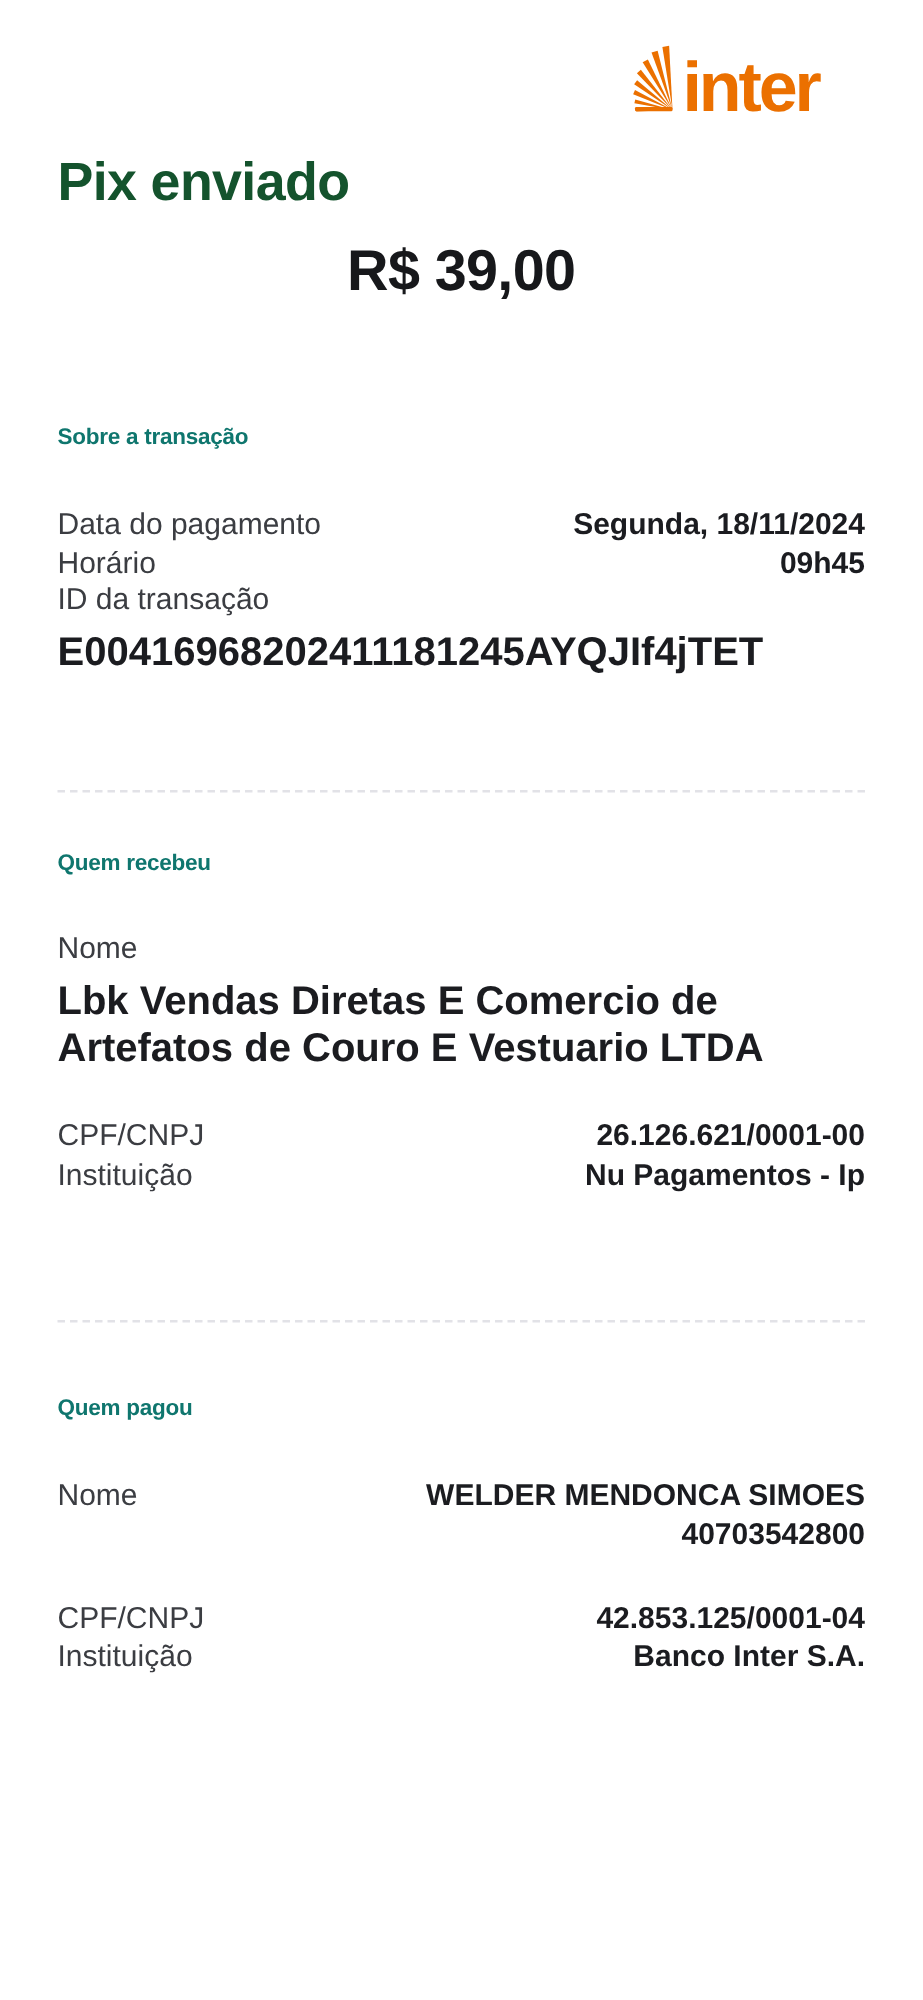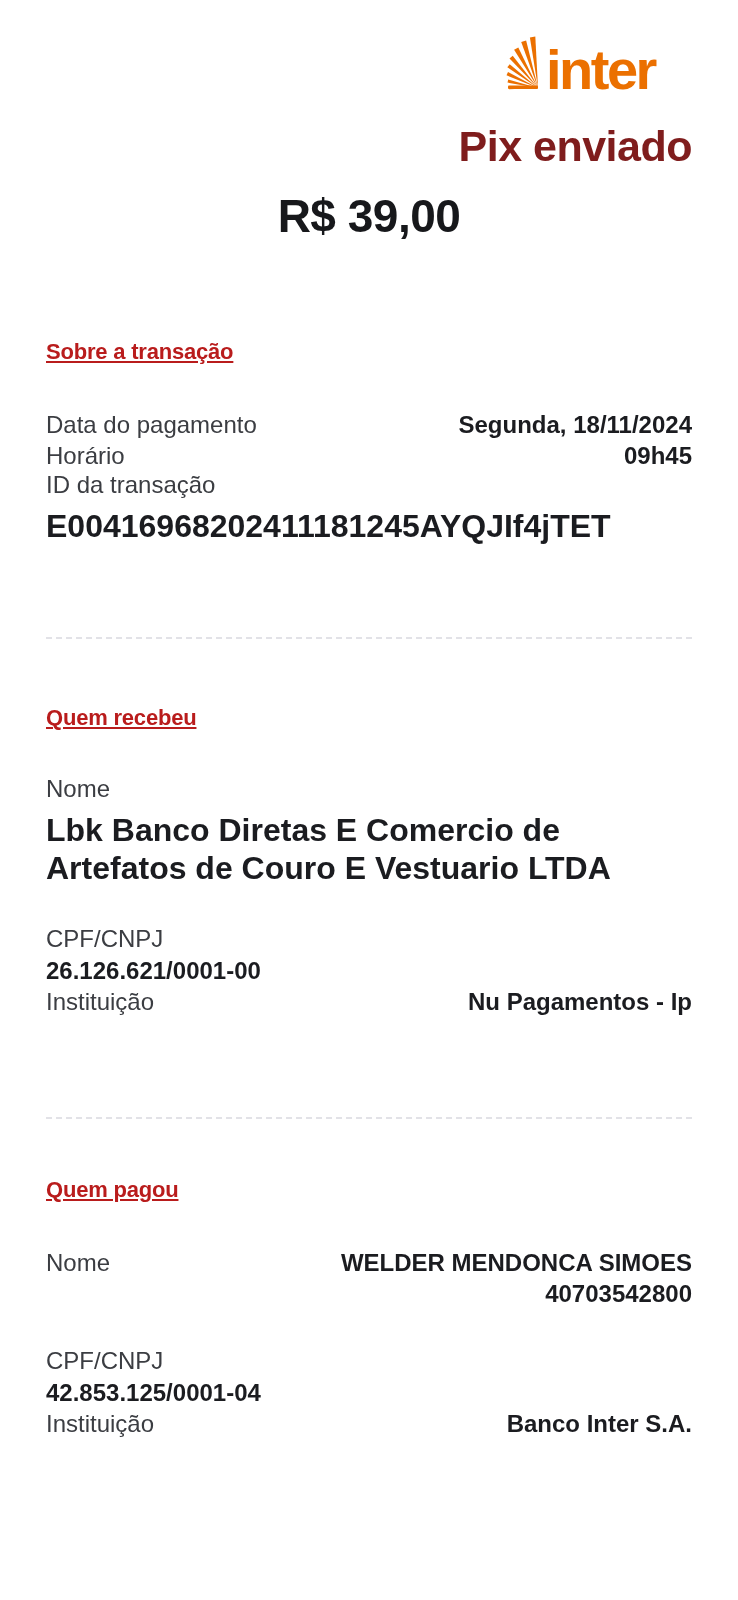--- a/index.html
+++ b/index.html
@@ -15,43 +15,42 @@
     padding: 0 46px;
     overflow: hidden;
   }
   .logo-wrap {
     margin-top: 36px;
     display: flex;
     justify-content: flex-end;
   }
   .title {
     margin-top: 26px;
-    text-align: right;
+    text-align: left;
     font-size: 43px;
     font-weight: 700;
     letter-spacing: -0.5px;
-    color: #7f1d1d;
+    color: #14532d;
   }
   .amount {
     margin-top: 18px;
     text-align: center;
     font-size: 46px;
     font-weight: 700;
     letter-spacing: -0.5px;
     color: #17181b;
   }
   .section-heading {
-    font-size: 22px;
+    font-size: 18px;
     font-weight: 700;
-    color: #b91c1c;
+    color: #0f766e;
     letter-spacing: -0.2px;
-    text-decoration: underline;
   }
   .sh-1 { margin-top: 96px; }
-  .sh-2 { margin-top: 66px; }
+  .sh-2 { margin-top: 46px; }
   .sh-3 { margin-top: 58px; }
   .row {
     display: flex;
     justify-content: space-between;
     align-items: flex-start;
     font-size: 24px;
     line-height: 1.3;
   }
   .row .label {
     font-weight: 400;
@@ -70,21 +69,21 @@
   }
   .stacked .value {
     font-weight: 700;
     color: #1b1c20;
     font-size: 32px;
     line-height: 38px;
     margin-top: 8px;
   }
   .mt-44 { margin-top: 44px; gap: 32px; }
   .mt-42 { }
-  .mt-36 { margin-top: 36px; flex-direction: column; }
+  .mt-36 { margin-top: 36px; }
   .divider {
     border: none;
     border-top: 2px dashed #e2e2e7;
   }
   .div-1 { margin-top: 92px; }
   .div-2 { margin-top: 100px; }
 </style>
 </head>
 <body>
 
@@ -126,21 +125,21 @@
     <div class="label">ID da transação</div>
     <div class="value">E00416968202411181245AYQJIf4jTET</div>
   </div>
 
   <hr class="divider div-1">
 
   <div class="section-heading sh-2">Quem recebeu</div>
 
   <div class="stacked mt-44">
     <div class="label">Nome</div>
-    <div class="value">Lbk Banco Diretas E Comercio de Artefatos de Couro E Vestuario LTDA</div>
+    <div class="value">Lbk Vendas Diretas E Comercio de Artefatos de Couro E Vestuario LTDA</div>
   </div>
 
   <div class="row mt-36">
     <span class="label">CPF/CNPJ</span>
     <span class="value">26.126.621/0001-00</span>
   </div>
 
   <div class="row mt-42">
     <span class="label">Instituição</span>
     <span class="value">Nu Pagamentos - Ip</span>

